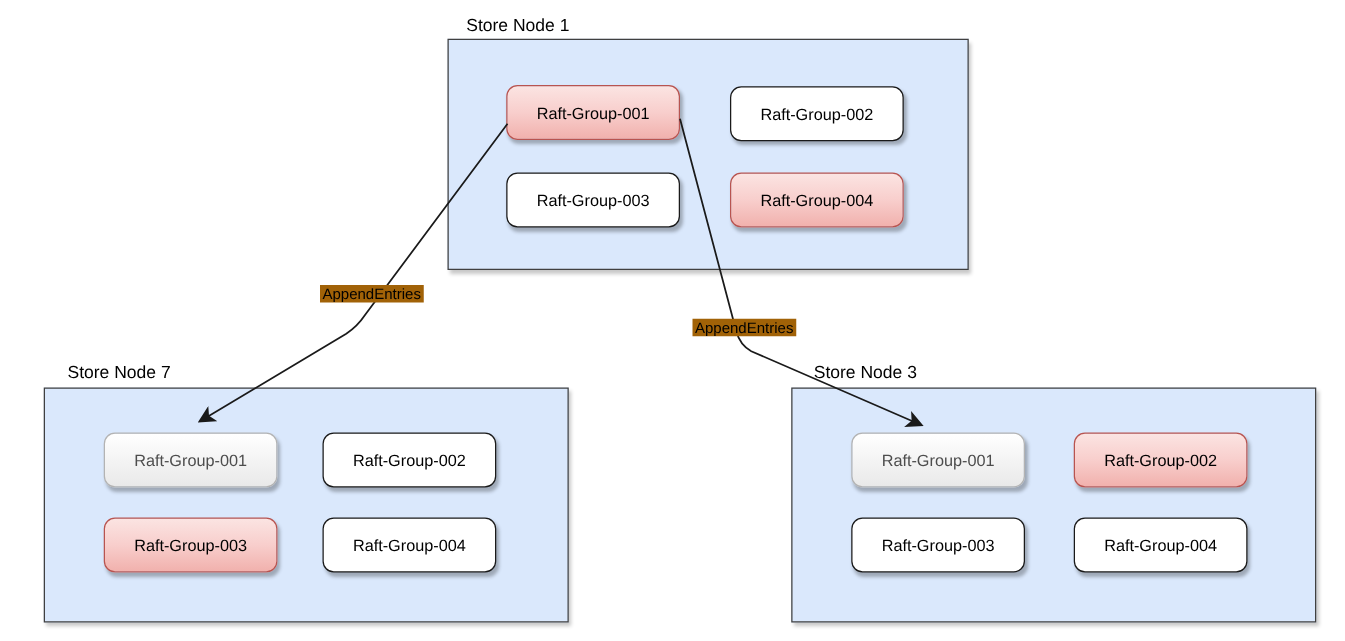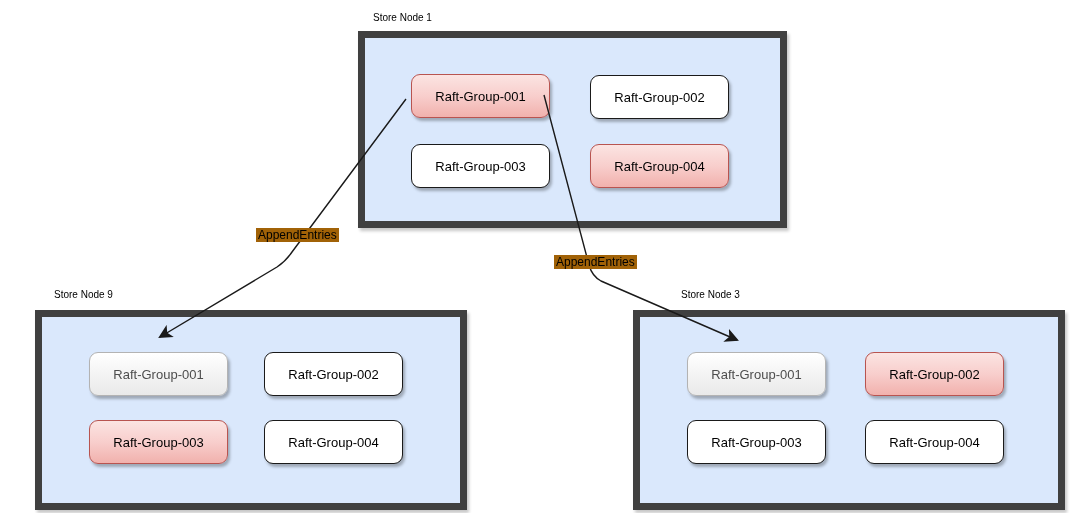--- a/index.html
+++ b/index.html
@@ -6,26 +6,26 @@
   .canvas{
     position:relative;
     width:1076px;height:513px;
     background:#ffffff;
     font-family:"Liberation Sans", sans-serif;
     overflow:hidden;
   }
   .node{
     position:absolute;
     background:#dae8fc;
-    border:7px solid #404040;
+    border:1px solid #404040;
     box-shadow:2px 3px 3px rgba(0,0,0,0.22);
   }
   .node-title{
     position:absolute;
-    font-size:10px;
+    font-size:14px;
     color:#000;
     white-space:nowrap;
   }
   .group{
     position:absolute;
     width:139px;height:44px;
     border-radius:9px;
     display:flex;align-items:center;justify-content:center;
     font-size:13px;
     box-shadow:2px 3px 3px rgba(0,0,0,0.28);
@@ -85,29 +85,29 @@
 <div class="canvas">
 
   <div class="node-title" style="left:373px;top:12px;">Store Node 1</div>
   <div class="node" style="left:358px;top:31px;width:415px;height:183px;">
     <div class="group pink" style="left:46px;top:36px;">Raft-Group-001</div>
     <div class="group white" style="left:225px;top:37px;">Raft-Group-002</div>
     <div class="group white" style="left:46px;top:106px;">Raft-Group-003</div>
     <div class="group pink" style="left:225px;top:106px;">Raft-Group-004</div>
   </div>
 
-  <div class="node-title" style="left:54px;top:289px;">Store Node 9</div>
+  <div class="node-title" style="left:54px;top:289px;">Store Node 7</div>
   <div class="node" style="left:35px;top:310px;width:418px;height:186px;">
     <div class="group gray" style="left:47px;top:35px;">Raft-Group-001</div>
     <div class="group white" style="left:222px;top:35px;">Raft-Group-002</div>
     <div class="group pink" style="left:47px;top:103px;">Raft-Group-003</div>
     <div class="group white" style="left:222px;top:103px;">Raft-Group-004</div>
   </div>
 
-  <div class="node-title" style="left:651px;top:289px;margin-left:30px;">Store Node 3</div>
+  <div class="node-title" style="left:651px;top:289px;">Store Node 3</div>
   <div class="node" style="left:633px;top:310px;width:418px;height:186px;">
     <div class="group gray" style="left:47px;top:35px;">Raft-Group-001</div>
     <div class="group pink" style="left:225px;top:35px;">Raft-Group-002</div>
     <div class="group white" style="left:47px;top:103px;">Raft-Group-003</div>
     <div class="group white" style="left:225px;top:103px;">Raft-Group-004</div>
   </div>
 
   <svg class="edges-layer" viewBox="0 0 1076 513" xmlns="http://www.w3.org/2000/svg">
     <defs>
       <marker id="arrowhead" viewBox="0 0 10 10" refX="8.5" refY="5" markerWidth="10" markerHeight="10" orient="auto-start-reverse">

